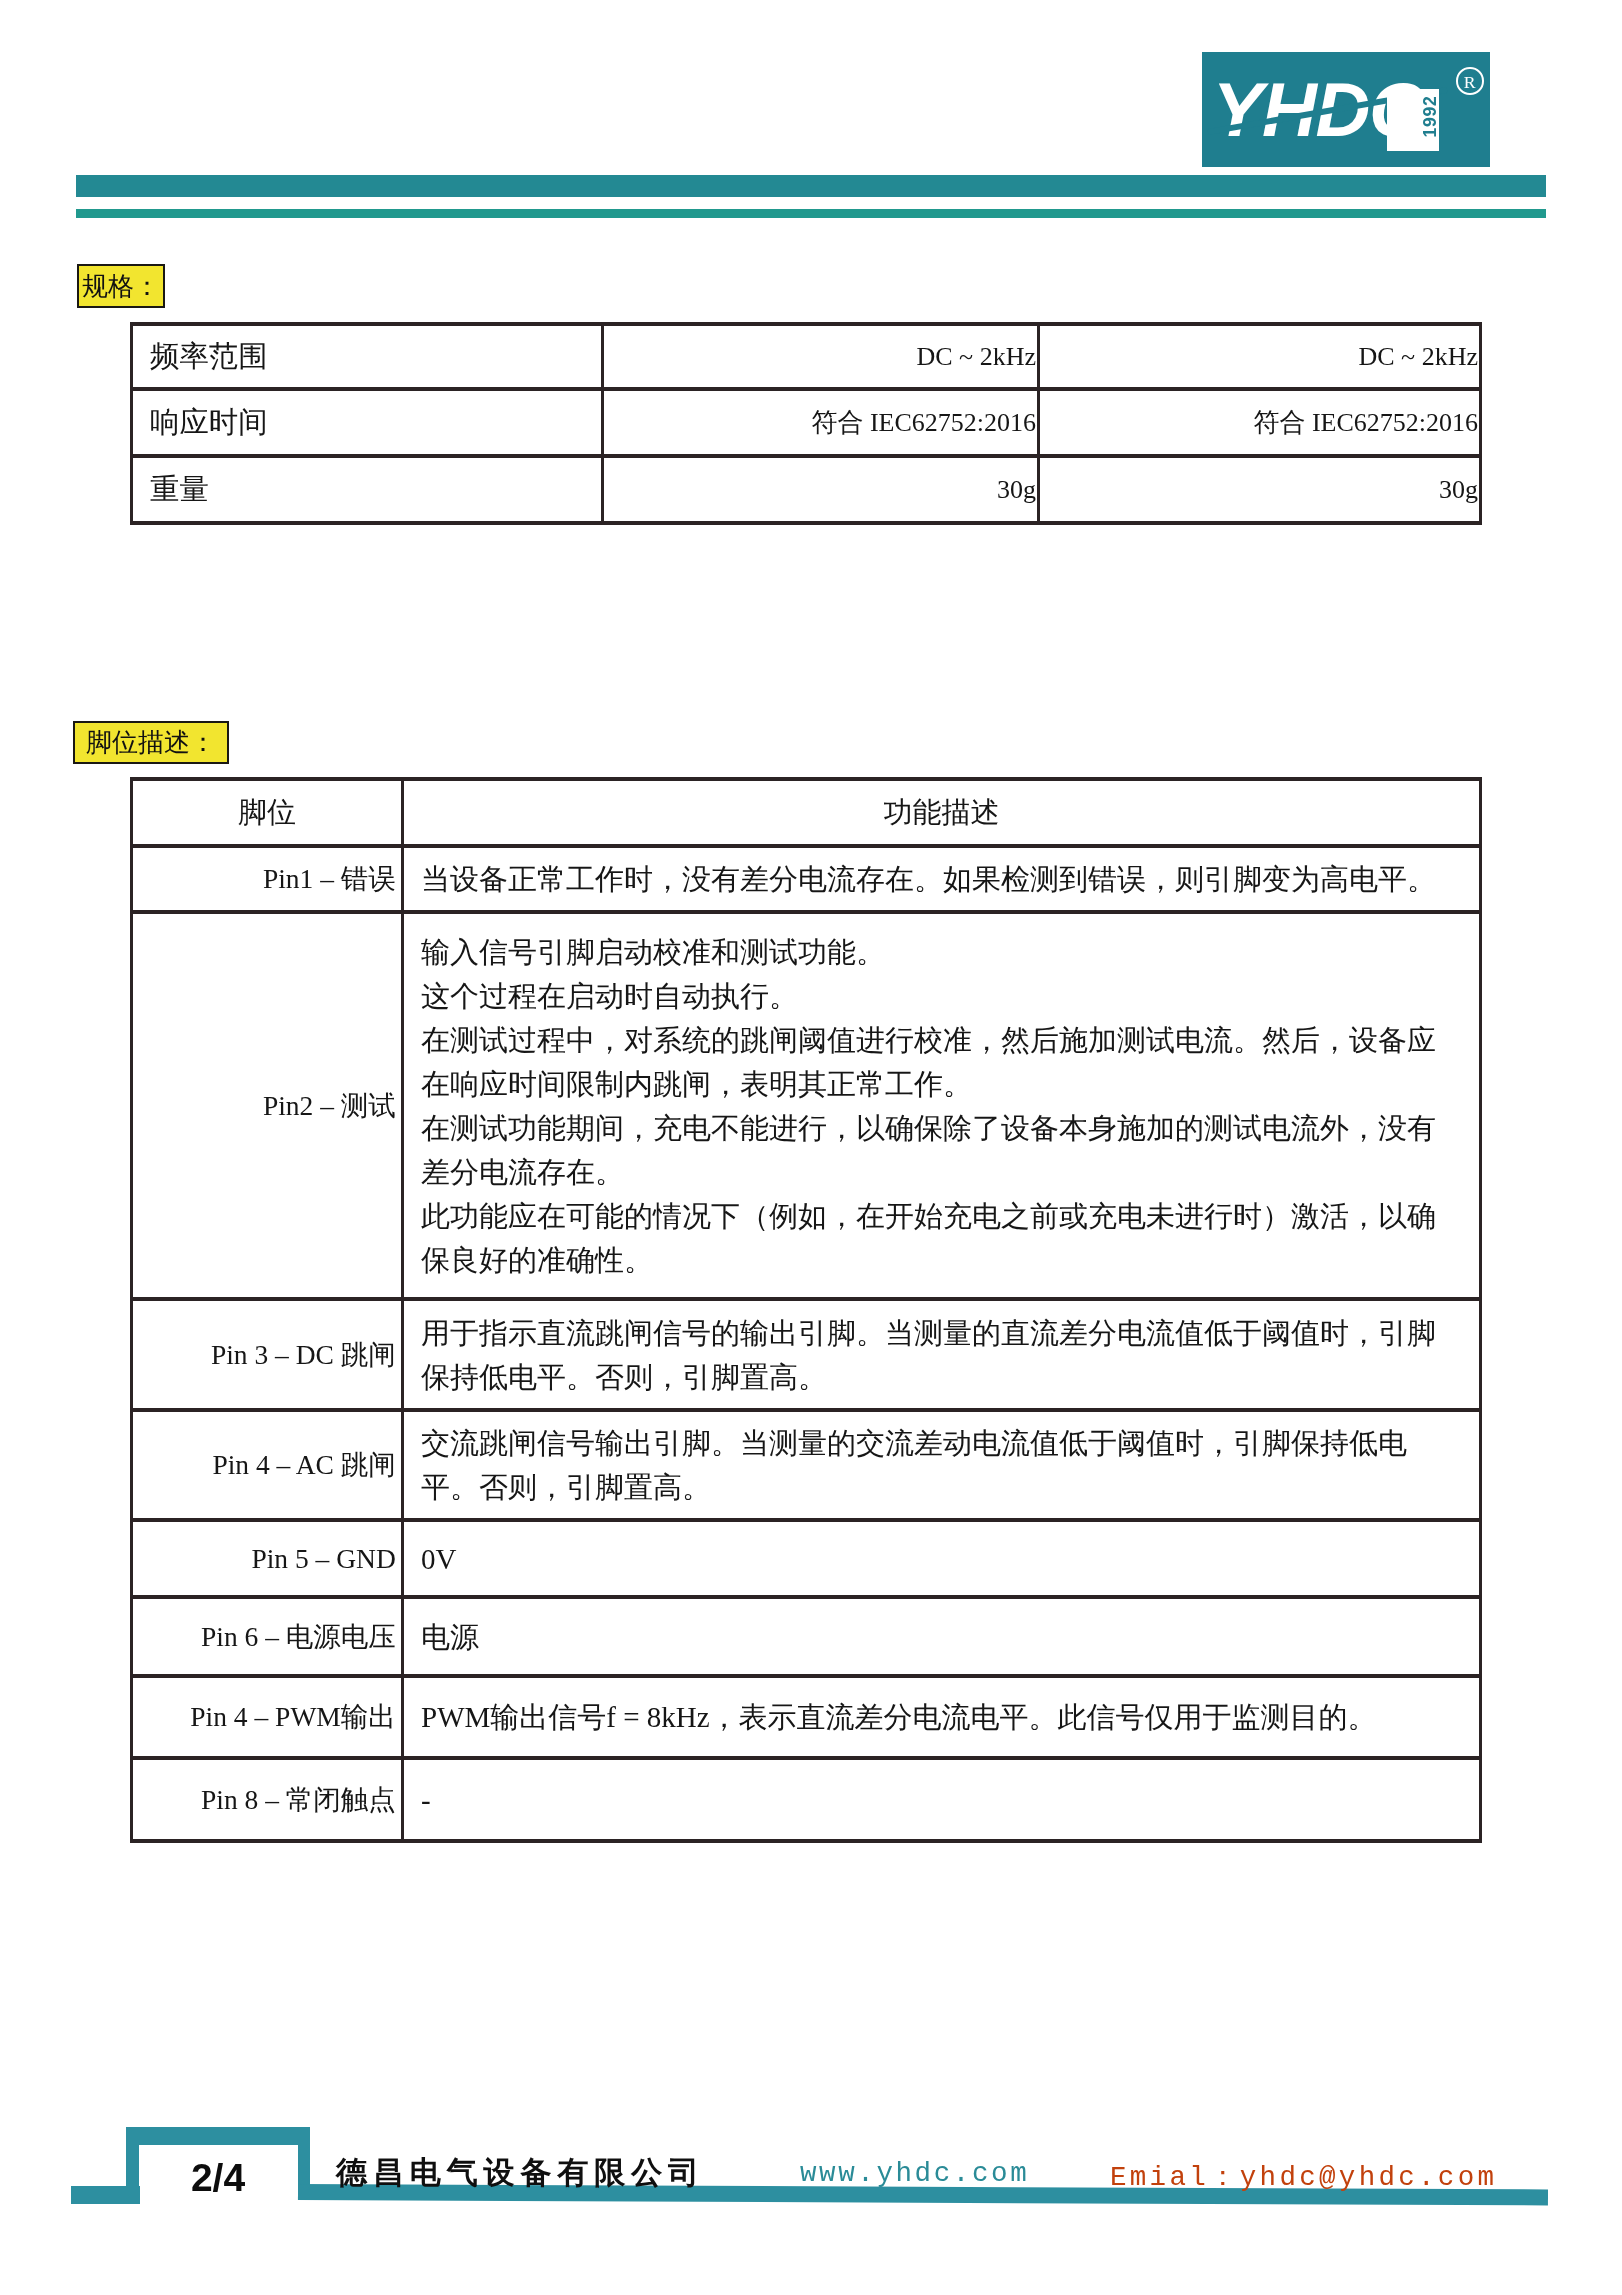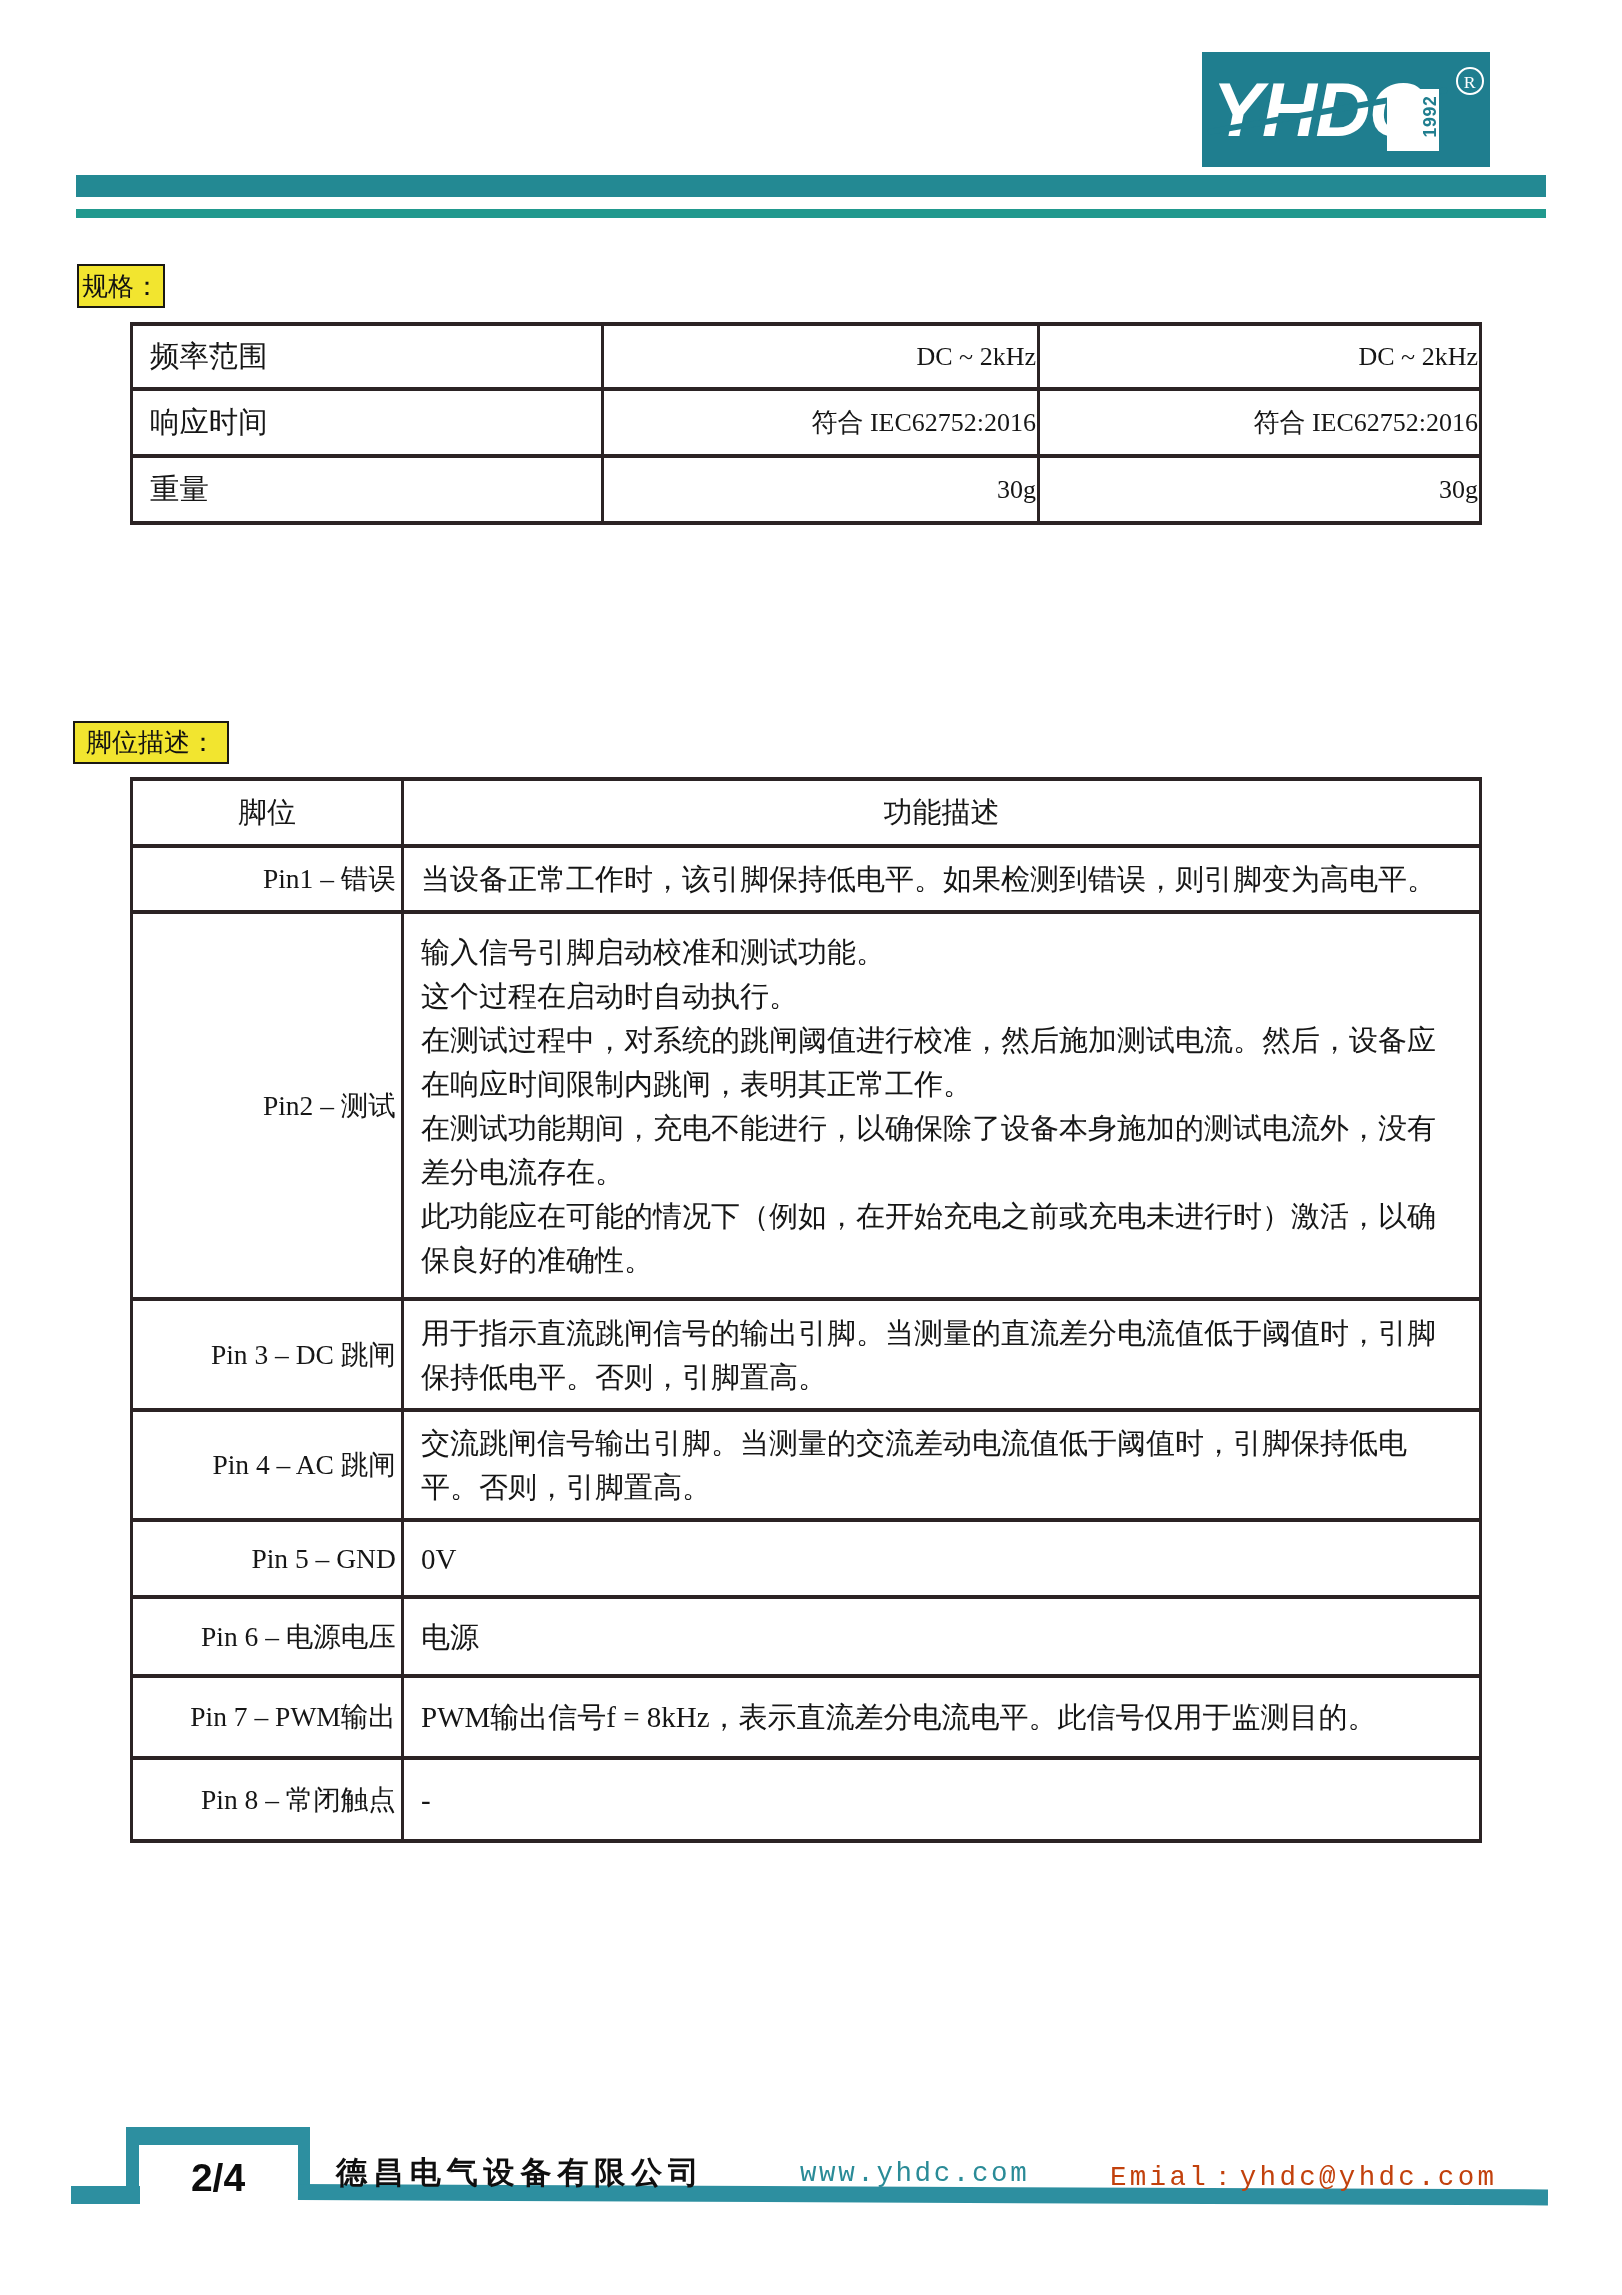--- a/index.html
+++ b/index.html
@@ -166,21 +166,21 @@
     <thead>
       <tr>
         <th>脚位</th>
         <th>功能描述</th>
       </tr>
     </thead>
     <tbody id="pin-rows">
         <tr>
           <td class="c-pin">Pin1 – 错误</td>
           <td class="c-desc">
-            <p>当设备正常工作时，该引脚保持低电平。如果检测到错误，则引脚变为高电平。</p>
+            <p>当设备正常工作时，没有差分电流存在。如果检测到错误，则引脚变为高电平。</p>
           </td>
         </tr>
         <tr>
           <td class="c-pin">Pin2 – 测试</td>
           <td class="c-desc">
             <p>输入信号引脚启动校准和测试功能。</p>
             <p>这个过程在启动时自动执行。</p>
             <p>在测试过程中，对系统的跳闸阈值进行校准，然后施加测试电流。然后，设备应在响应时间限制内跳闸，表明其正常工作。</p>
             <p>在测试功能期间，充电不能进行，以确保除了设备本身施加的测试电流外，没有差分电流存在。</p>
             <p>此功能应在可能的情况下（例如，在开始充电之前或充电未进行时）激活，以确保良好的准确性。</p>
@@ -204,21 +204,21 @@
             <p>0V</p>
           </td>
         </tr>
         <tr>
           <td class="c-pin">Pin 6 – 电源电压</td>
           <td class="c-desc">
             <p>电源</p>
           </td>
         </tr>
         <tr>
-          <td class="c-pin">Pin 7 – PWM输出</td>
+          <td class="c-pin">Pin 4 – PWM输出</td>
           <td class="c-desc">
             <p>PWM输出信号f = 8kHz，表示直流差分电流电平。此信号仅用于监测目的。</p>
           </td>
         </tr>
         <tr>
           <td class="c-pin">Pin 8 – 常闭触点</td>
           <td class="c-desc">
             <p>-</p>
           </td>
         </tr>

